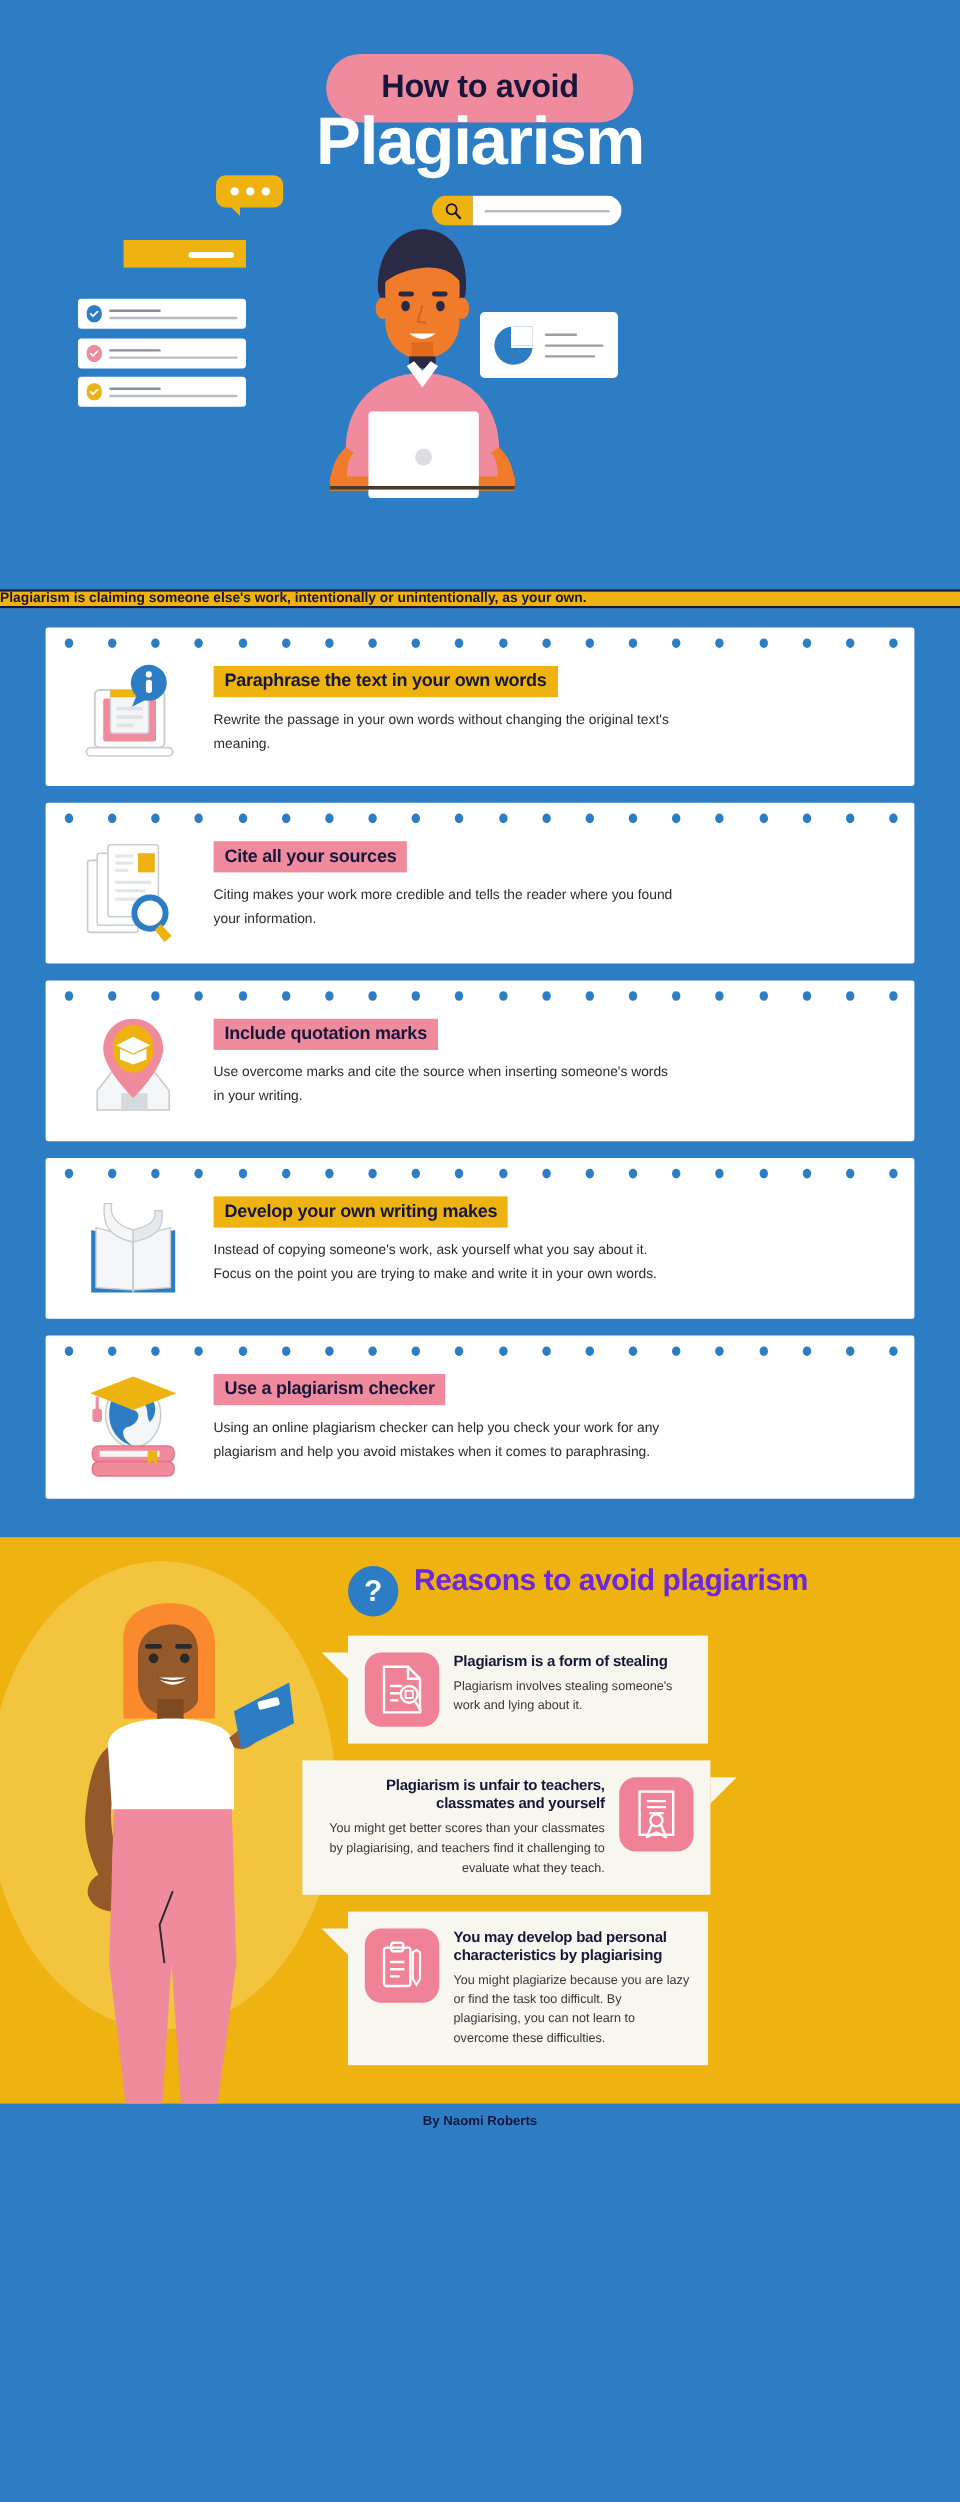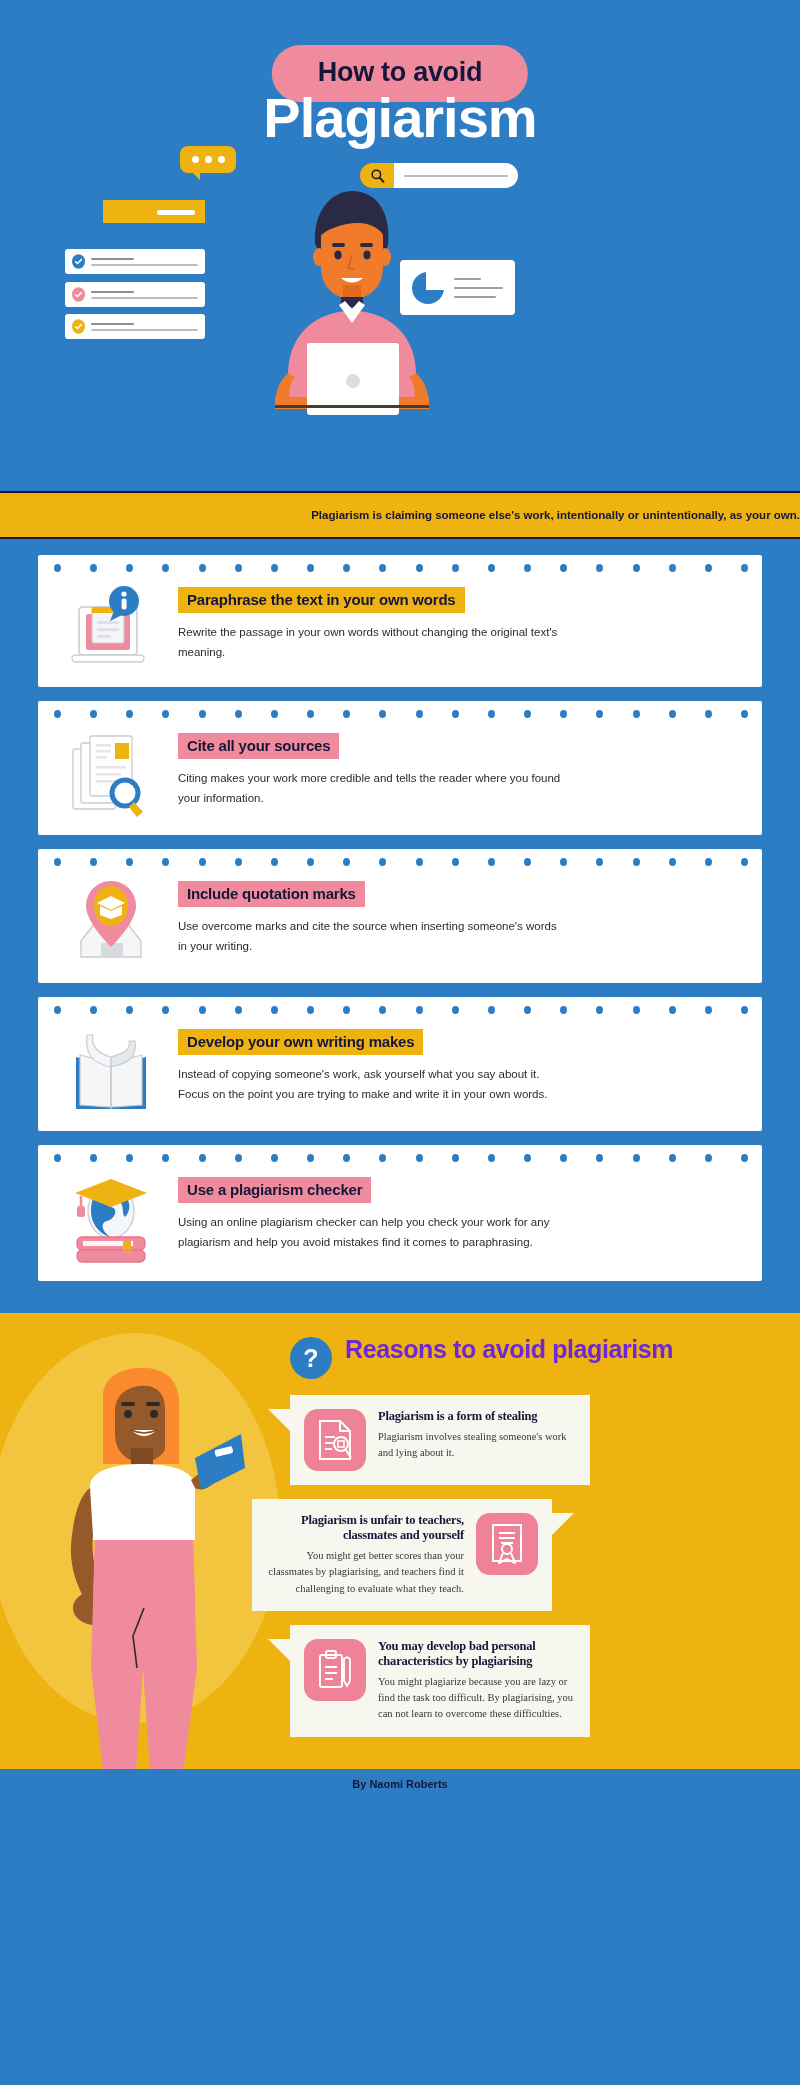--- a/index.html
+++ b/index.html
@@ -205,22 +205,22 @@
     position: absolute;
     left: 42px; top: 497px;
     width: 512px; height: 22px;
     background: #ffffff;
     border-top: 3px solid #1c5f9e;
   }
 
   
   .defbar {
     background: #eeb211;
-    height: 48px;
-    display: flex; align-items: center; justify-content: flex-end;
+    height: 16px;
+    display: flex; align-items: center; justify-content: flex-start;
     border-top: 2px solid #16163a;
     border-bottom: 2px solid #16163a;
   }
   .defbar span {
     font-size: 11.5px;
     font-weight: 700;
     color: #16163a;
   }
 
   
@@ -328,39 +328,39 @@
   .rcard.left-tail::before {
     content: "";
     position: absolute;
     left: -22px; top: 14px;
     border-top: 0 solid transparent;
     border-bottom: 22px solid transparent;
     border-right: 22px solid #f7f6ef;
   }
   .rcard.right-tail {
     margin-left: -38px;
-    width: 300px;
+    width: 340px;
     flex-direction: row;
   }
   .rcard.right-tail::after {
     content: "";
     position: absolute;
     right: -22px; top: 14px;
     border-top: 0 solid transparent;
     border-bottom: 22px solid transparent;
     border-left: 22px solid #f7f6ef;
   }
   .rthumb {
     flex: 0 0 62px;
     height: 62px;
     background: #ef8296;
     border-radius: 14px;
     display: flex; align-items: center; justify-content: center;
   }
-  .rtext { flex: 1; font-family: Liberation Serif, serif; }
+  .rtext { flex: 1; }
   .rtitle {
     font-size: 12.5px;
     font-weight: 700;
     color: #16163a;
     line-height: 1.2;
     margin-bottom: 5px;
     letter-spacing: -0.2px;
   }
   .rbody {
     font-size: 10.5px;
@@ -696,21 +696,21 @@
           <path d="M12 21 L12 32" stroke="#f08b9d" stroke-width="2.6"></path>
           <rect x="8" y="31" width="8" height="11" rx="2.5" fill="#f08b9d"></rect>
           <rect x="8" y="62" width="68" height="13" rx="5" fill="#f08b9d" stroke="#e5758c" stroke-width="1.3"></rect>
           <rect x="14" y="66" width="50" height="5" fill="#f4f6f8"></rect>
           <rect x="8" y="75" width="68" height="12" rx="5" fill="#f08b9d" stroke="#e5758c" stroke-width="1.3"></rect>
           <path d="M54 66 L62 66 L62 78 L58 74 L54 78 Z" fill="#eeb211"></path>
         </svg>
       </div>
       <div class="tip-body">
         <div class="tip-head hl-pink">Use a plagiarism checker</div>
-        <div class="tip-text">Using an online plagiarism checker can help you check your work for any plagiarism and help you avoid mistakes find it comes to paraphrasing.</div>
+        <div class="tip-text">Using an online plagiarism checker can help you check your work for any plagiarism and help you avoid mistakes when it comes to paraphrasing.</div>
       </div>
     </article>
 
   </section>
 
   <section class="reasons">
     <div class="glow"></div>
 
     <svg class="woman" viewBox="0 0 200 510">
       <path d="M58 28 C58 8 78 0 96 0 C118 0 134 12 134 36 L134 96 L58 96 Z" fill="#fb8a2e"></path>

